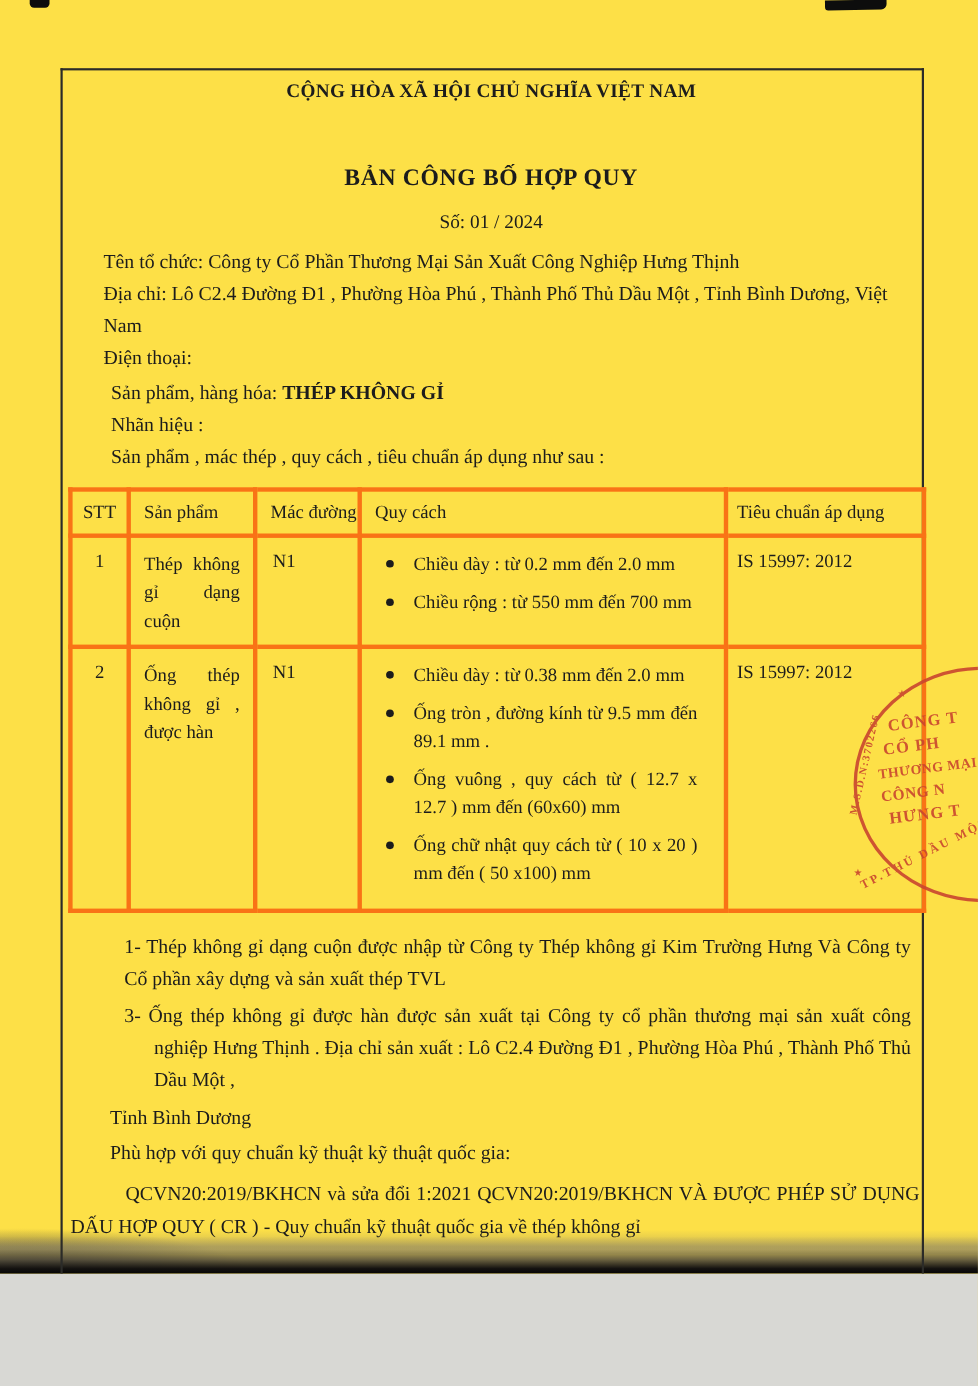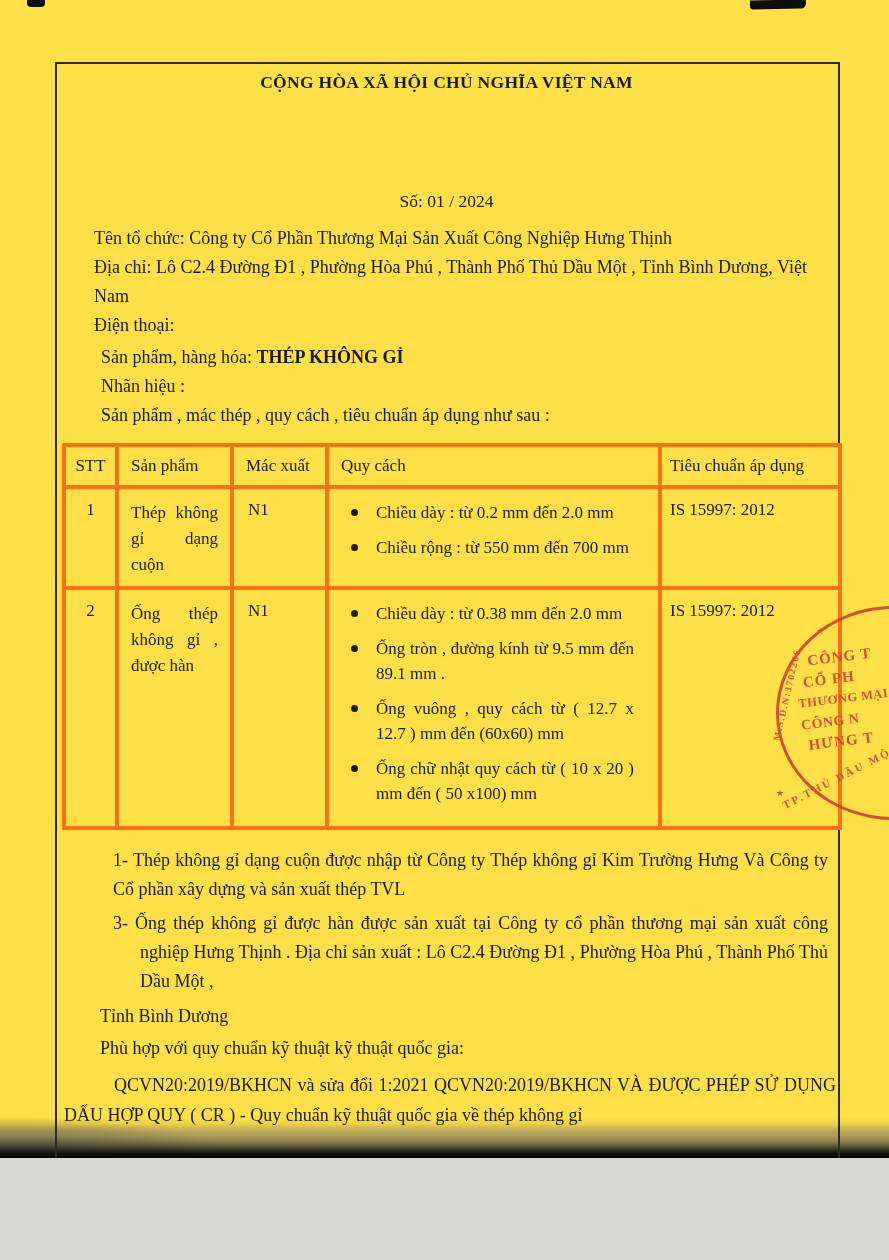--- a/index.html
+++ b/index.html
@@ -82,20 +82,21 @@
 
 <div class="page">
 
   <div class="mark-tl"></div>
   <div class="mark-tr1"></div>
   <div class="mark-tr2"></div>
 
   <div class="frame"></div>
 
   <div class="nat-title">CỘNG HÒA XÃ HỘI CHỦ NGHĨA VIỆT NAM</div>
+  <div class="doc-title">BẢN CÔNG BỐ HỢP QUY</div>
   <div class="doc-number">Số: 01 / 2024</div>
 
   <div class="info">
     <p>Tên tổ chức: Công ty Cổ Phần Thương Mại Sản Xuất Công Nghiệp Hưng Thịnh</p>
     <p>Địa chỉ: Lô C2.4 Đường Đ1 , Phường Hòa Phú , Thành Phố Thủ Dầu Một , Tỉnh Bình Dương, Việt Nam</p>
     <p>Điện thoại:</p>
     <p class="gap ind"><span>Sản phẩm, hàng hóa: </span><b>THÉP KHÔNG GỈ</b></p>
     <p class="ind">Nhãn hiệu :</p>
     <p class="ind">Sản phẩm , mác thép , quy cách , tiêu chuẩn áp dụng như sau :</p>
   </div>
@@ -105,21 +106,21 @@
       <col style="width:53px">
         <col style="width:115px">
         <col style="width:95px">
         <col style="width:333px">
         <col style="width:180px">
     </colgroup>
     <thead>
       <tr>
         <th class="h-stt">STT</th>
         <th>Sản phẩm</th>
-        <th>Mác xuất</th>
+        <th>Mác đường</th>
         <th>Quy cách</th>
         <th class="h-tc">Tiêu chuẩn áp dụng</th>
       </tr>
     </thead>
     <tbody>
       <tr class="r1">
         <td class="c-stt">1</td>
         <td class="c-sp">Thép không gỉ dạng cuộn</td>
         <td class="c-mt">N1</td>
         <td class="c-qc">

